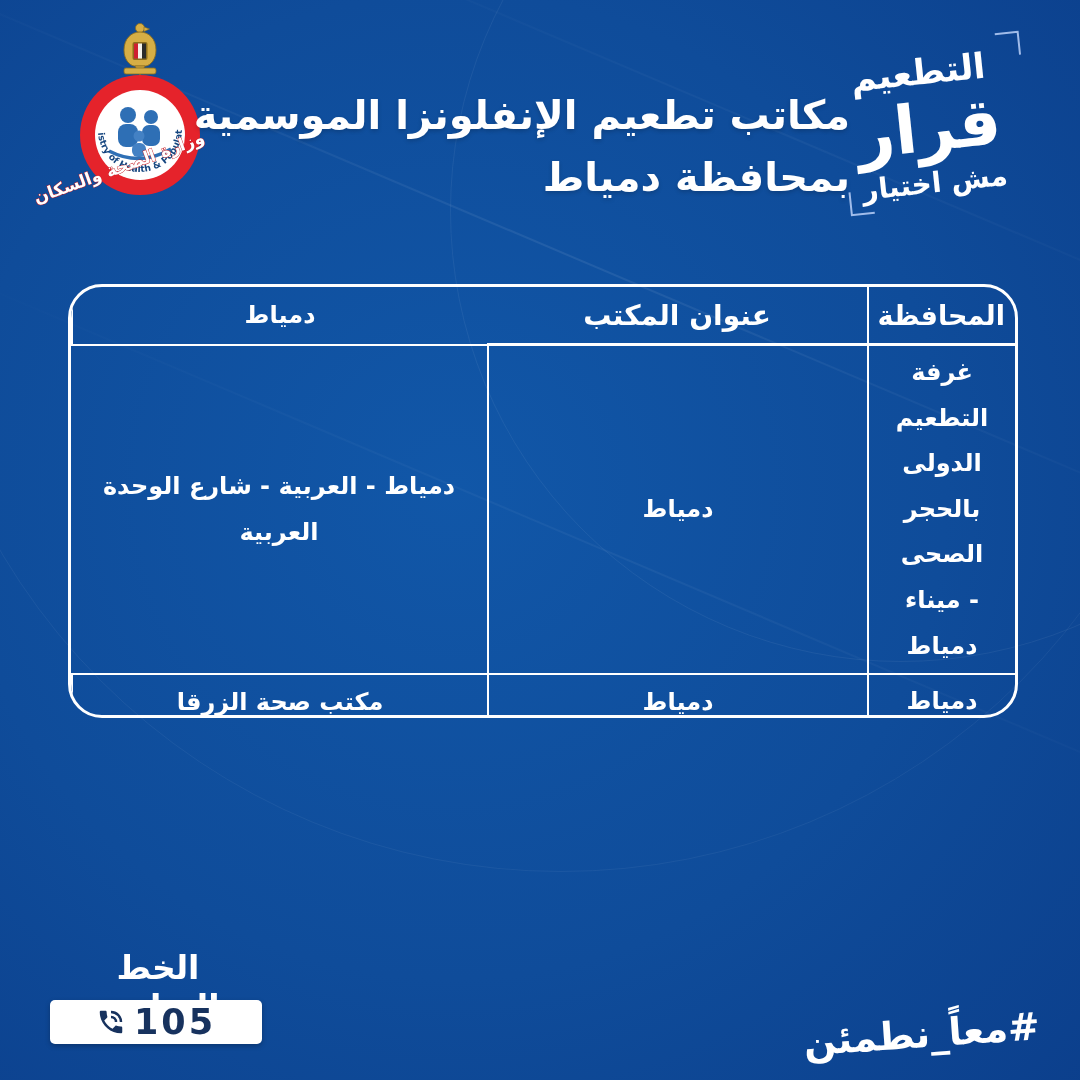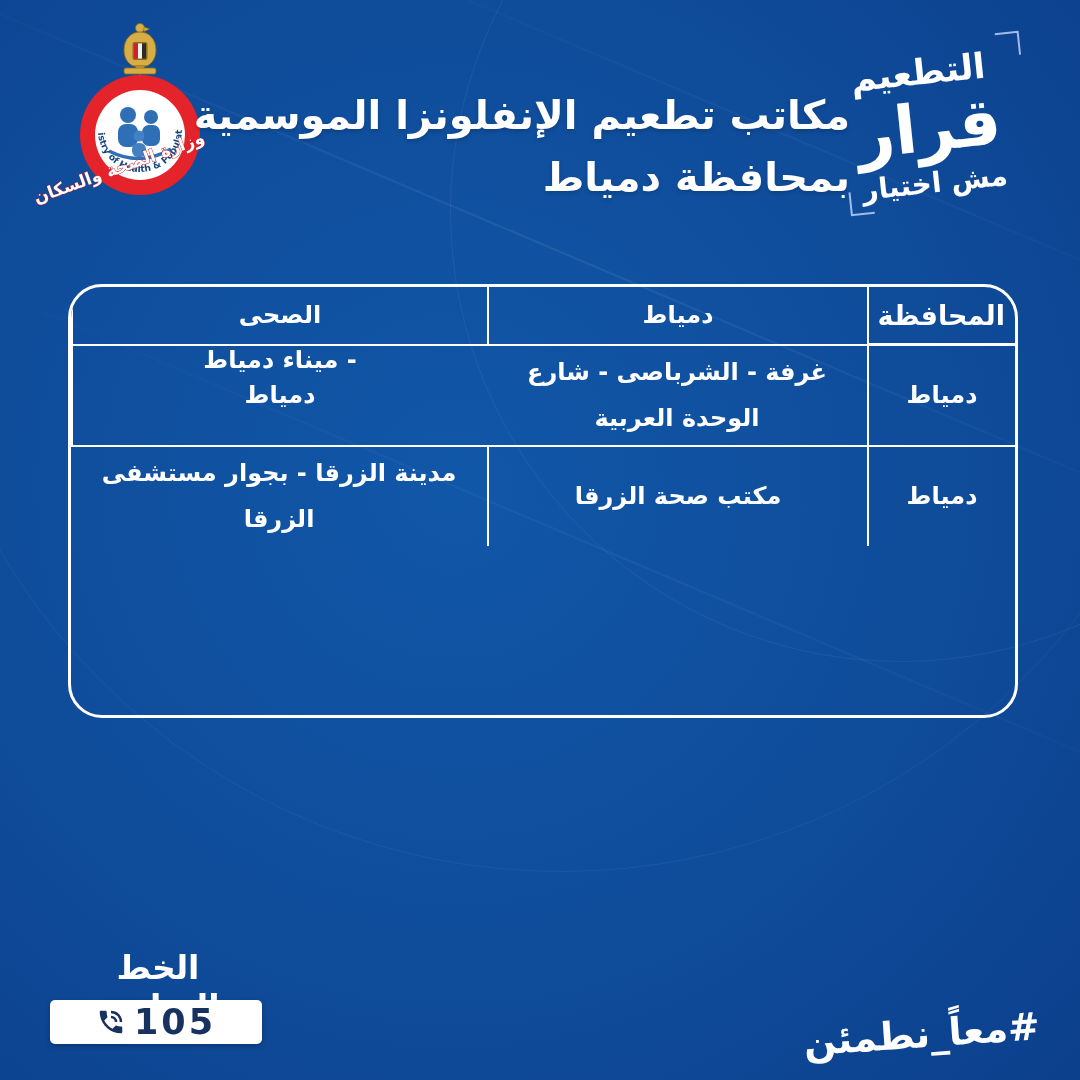--- a/index.html
+++ b/index.html
@@ -143,27 +143,28 @@
     <span class="bracket tr"></span>
     <span class="bracket bl"></span>
     <div class="l1">التطعيم</div>
     <div class="l2">قرار</div>
     <div class="l3">مش اختيار</div>
   </div>
 
   <div class="offices">
 
     <div class="cell hdr hdr-gov vline">المحافظة</div>
+    <div class="cell hdr">عنوان المكتب</div>
 
     <div class="cell data vline rowsep">دمياط</div>
     <div class="cell data vline rowsep">غرفة التطعيم الدولى بالحجر الصحى
 - ميناء دمياط</div>
 
     <div class="cell data vline rowsep">دمياط</div>
-    <div class="cell data rowsep">غرفة - الشرباصى - شارع الوحدة العربية</div>
+    <div class="cell data rowsep">دمياط - العربية - شارع الوحدة العربية</div>
 
     <div class="cell data vline rowsep">دمياط</div>
 
     <div class="cell data vline">دمياط</div>
     <div class="cell data vline">مكتب صحة الزرقا</div>
     <div class="cell data">مدينة الزرقا - بجوار مستشفى الزرقا</div>
   </div>
 
   <div class="hotline-label">الخط الساخن</div>
   <div class="hotline-box" dir="ltr">

